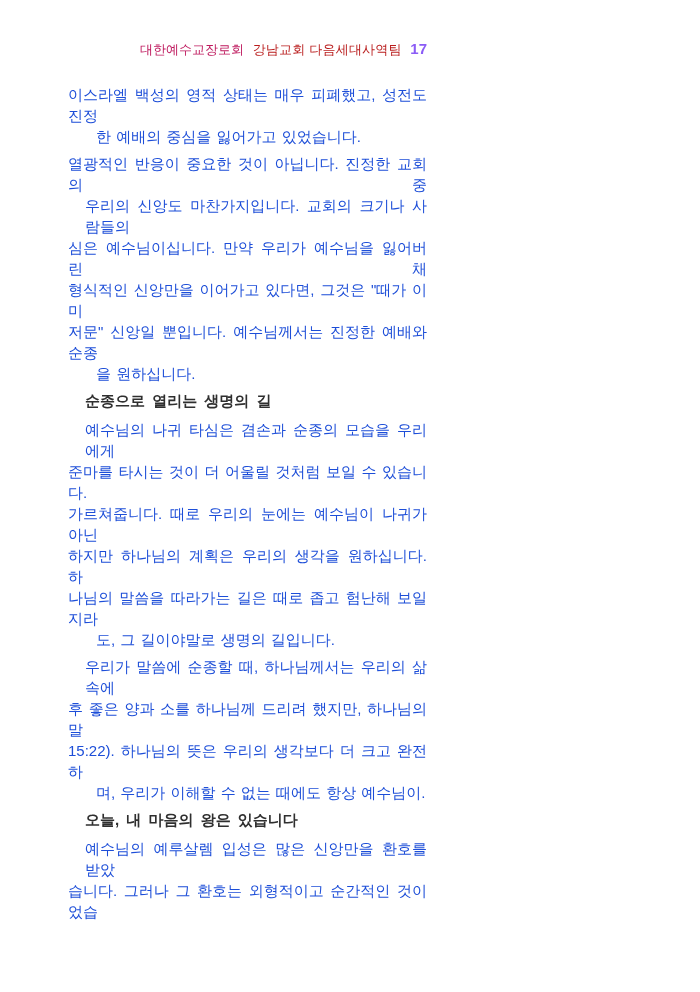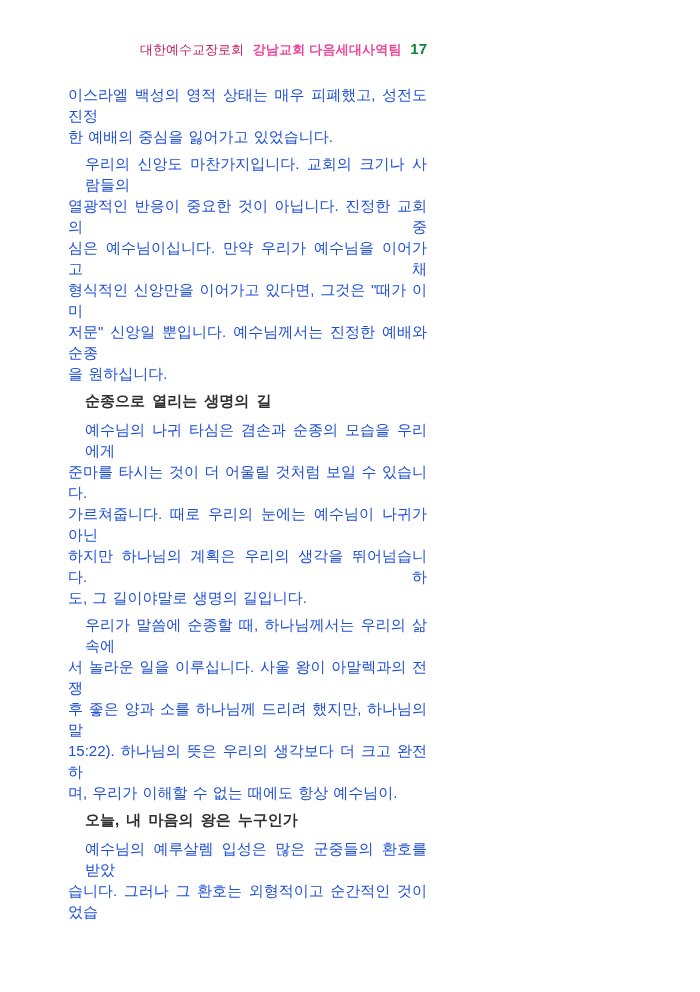--- a/index.html
+++ b/index.html
@@ -28,42 +28,42 @@
     line-height: 17px;
     margin-bottom: 26px;
     white-space: nowrap;
   }
   .header-org {
     color: #be185d;
     font-weight: normal;
     margin-right: 5px;
   }
   .header-title {
-    color: #ec4899;
-    font-weight: bold;
+    color: #b91c1c;
+    font-weight: normal;
     letter-spacing: 0.2px;
     text-align: right;
   }
   .header-pagenum {
-    color: #15803d;
+    color: #8b5cf6;
     font-weight: bold;
     font-size: 15px;
     margin-left: 5px;
   }
   .body-content { color: #414141; font-size: 15px; }
   .paragraph { margin-bottom: 6px; }
   .line {
     line-height: 21px;
     text-align: justify;
     text-align-last: justify;
     word-spacing: 1px;
     color: #1d4ed8;
   }
   .line.indent { padding-left: 17px; }
-  .line.last { text-align-last: left; }
+  .line.last { text-align-last: left; margin-left: 28px; }
   .heading {
     font-weight: bold;
     color: #2f2f2f;
     line-height: 21px;
     padding-left: 17px;
     margin-bottom: 8px;
     word-spacing: 3px;
   }
 </style>
 </head>
@@ -77,43 +77,43 @@
       <span class="header-title">강남교회 다음세대사역팀</span>
       <span class="header-pagenum">17</span>
     </div>
 
     <div class="body-content">
         <div class="paragraph">
           <div class="line">이스라엘 백성의 영적 상태는 매우 피폐했고, 성전도 진정</div>
           <div class="line last">한 예배의 중심을 잃어가고 있었습니다.</div>
         </div>
         <div class="paragraph">
+          <div class="line">열광적인 반응이 중요한 것이 아닙니다. 진정한 교회의 중</div>
           <div class="line indent">우리의 신앙도 마찬가지입니다. 교회의 크기나 사람들의</div>
-          <div class="line">열광적인 반응이 중요한 것이 아닙니다. 진정한 교회의 중</div>
-          <div class="line">심은 예수님이십니다. 만약 우리가 예수님을 이어가고 채</div>
+          <div class="line">심은 예수님이십니다. 만약 우리가 예수님을 잃어버린 채</div>
           <div class="line">형식적인 신앙만을 이어가고 있다면, 그것은 "때가 이미</div>
           <div class="line">저문" 신앙일 뿐입니다. 예수님께서는 진정한 예배와 순종</div>
           <div class="line last">을 원하십니다.</div>
         </div>
         <div class="heading">순종으로 열리는 생명의 길</div>
         <div class="paragraph">
           <div class="line indent">예수님의 나귀 타심은 겸손과 순종의 모습을 우리에게</div>
           <div class="line">준마를 타시는 것이 더 어울릴 것처럼 보일 수 있습니다.</div>
           <div class="line">가르쳐줍니다. 때로 우리의 눈에는 예수님이 나귀가 아닌</div>
-          <div class="line">하지만 하나님의 계획은 우리의 생각을 뛰어넘습니다. 하</div>
+          <div class="line">하지만 하나님의 계획은 우리의 생각을 원하십니다. 하</div>
+          <div class="line">나님의 말씀을 따라가는 길은 때로 좁고 험난해 보일지라</div>
           <div class="line last">도, 그 길이야말로 생명의 길입니다.</div>
         </div>
         <div class="paragraph">
           <div class="line indent">우리가 말씀에 순종할 때, 하나님께서는 우리의 삶 속에</div>
-          <div class="line">서 놀라운 일을 이루십니다. 사울 왕이 아말렉과의 전쟁</div>
           <div class="line">후 좋은 양과 소를 하나님께 드리려 했지만, 하나님의 말</div>
           <div class="line">15:22). 하나님의 뜻은 우리의 생각보다 더 크고 완전하</div>
           <div class="line last">며, 우리가 이해할 수 없는 때에도 항상 예수님이.</div>
         </div>
-        <div class="heading">오늘, 내 마음의 왕은 누구인가</div>
+        <div class="heading">오늘, 내 마음의 왕은 있습니다</div>
         <div class="paragraph">
-          <div class="line indent">예수님의 예루살렘 입성은 많은 군중들의 환호를 받았</div>
+          <div class="line indent">예수님의 예루살렘 입성은 많은 신앙만을 환호를 받았</div>
           <div class="line">습니다. 그러나 그 환호는 외형적이고 순간적인 것이었습</div>
         </div>
       </div>
 
   </div>
 </div>
 
 </body></html>

